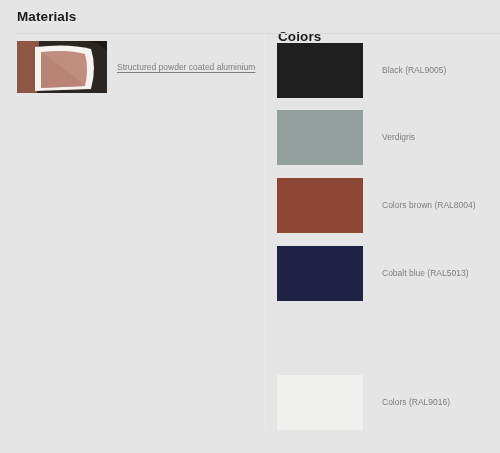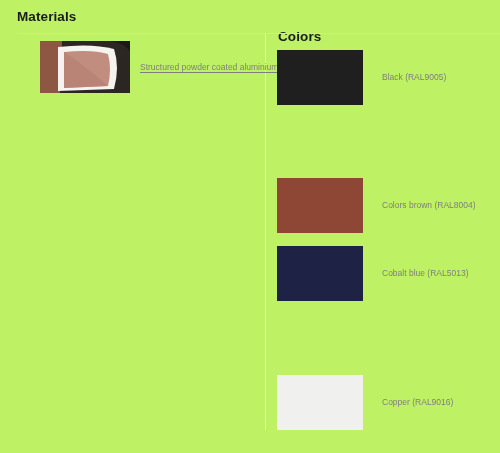--- a/index.html
+++ b/index.html
@@ -10,21 +10,21 @@
   body {
     width: 500px;
     height: 453px;
     font-family: "Liberation Sans", sans-serif;
     position: relative;
     overflow: hidden;
   }
   .page {
     position: absolute;
     inset: 0;
-    background: #bef264;
+    background: #e5e5e5;
   }
   
   .headers {
     position: absolute;
     top: 0;
     left: 0;
     right: 0;
     height: 33px;
   }
   .col-title {
@@ -55,21 +55,20 @@
     background: #ececec;
   }
 
   
   .materials-col {
     position: absolute;
     left: 0;
     top: 33px;
     width: 265px;
     bottom: 0;
-    margin-left: 23px;
   }
   .material-row {
     position: absolute;
     left: 17px;
     top: 8px;
     width: 248px;
     height: 55px;
   }
   .material-thumb {
     position: absolute;
@@ -147,36 +146,40 @@
           <path d="M24 11 Q44 24 68 45 L24 47 Z" fill="#b78273" opacity="0.75"></path>
           <path d="M70 0 Q84 2 90 10 L90 0 Z" fill="#1c1815"></path>
         </svg>
       </div>
       <a class="material-label" href="#">Structured powder coated aluminium</a>
     </div>
   </div>
 
   <div class="colors-col">
 
-    <div class="swatch-row" style="top:17px;">
+    <div class="swatch-row" style="top:10px;">
       <div class="swatch-chip" style="background-color: rgb(31, 31, 31);"></div>
       <div class="swatch-label">Black (RAL9005)</div>
     </div>
 
+    <div class="swatch-row" style="top:77px;">
+      <div class="swatch-chip" style="background-color: rgb(148, 160, 157);"></div>
+      <div class="swatch-label">Verdigris</div>
+    </div>
 
     <div class="swatch-row" style="top:145px;">
       <div class="swatch-chip" style="background-color: rgb(142, 71, 53);"></div>
       <div class="swatch-label">Colors brown (RAL8004)</div>
     </div>
 
     <div class="swatch-row" style="top:213px;">
       <div class="swatch-chip" style="background-color: rgb(30, 34, 68);"></div>
       <div class="swatch-label">Cobalt blue (RAL5013)</div>
     </div>
 
 
     <div class="swatch-row" style="top:342px;">
       <div class="swatch-chip" style="background-color: rgb(240, 240, 238);"></div>
-      <div class="swatch-label">Copper (RAL9016)</div>
+      <div class="swatch-label">Colors (RAL9016)</div>
     </div>
 
   </div>
 </div>
 
 </body></html>

